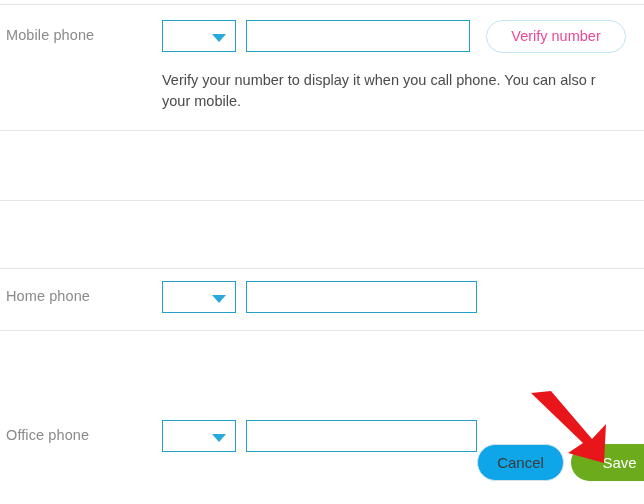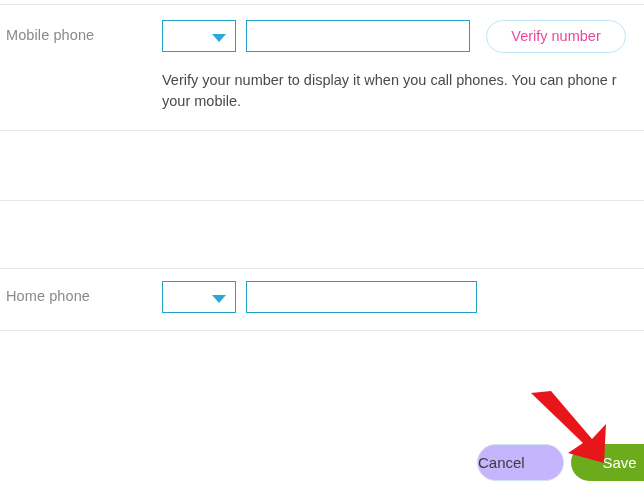--- a/index.html
+++ b/index.html
@@ -110,26 +110,26 @@
 
   
   .cancel-btn {
     position: absolute;
     left: 477px;
     top: 444px;
     width: 87px;
     height: 37px;
     border: 1px solid #d2e3ee;
     border-radius: 19px;
-    background: #c4b5fd;
+    background: #0ea5e9;
     color: #3b3b3b;
     font-size: 15px;
     font-family: "Liberation Sans", sans-serif;
     line-height: 35px;
-    text-align: left;
+    text-align: center;
     box-sizing: border-box;
   }
   .save-btn {
     position: absolute;
     left: 571px;
     top: 444px;
     width: 97px;
     height: 37px;
     border: none;
     border-radius: 19px;
@@ -164,39 +164,48 @@
 
     <div class="cc-select" style="top:20px;">
       <span class="cc-arrow"></span>
     </div>
 
     <div class="phone-input wide" style="top:20px;"></div>
 
     <div class="verify-btn" style="top:20px;">Verify number</div>
 
     <div class="help-text" style="top:70px;">
-      <span>Verify your number to display it when you call phones. You can phone r</span>
+      <span>Verify your number to display it when you call phone. You can also r</span>
       <span class="l2">your mobile.</span>
     </div>
   </div>
 
   <div class="divider" style="top:130px;"></div>
 
   <div class="row" style="top:130px;height:70px;text-align:right;">
     <div class="row-label" style="top:158px;">Home phone</div>
 
     <div class="cc-select" style="top:151px;">
       <span class="cc-arrow"></span>
     </div>
 
     <div class="phone-input narrow" style="top:151px;"></div>
   </div>
 
   <div class="divider" style="top:200px;"></div>
 
+  <div class="row" style="top:200px;height:68px;">
+    <div class="row-label" style="top:227px;">Office phone</div>
+
+    <div class="cc-select" style="top:220px;">
+      <span class="cc-arrow"></span>
+    </div>
+
+    <div class="phone-input narrow" style="top:220px;"></div>
+  </div>
 
   <div class="divider" style="top:268px;"></div>
 
   <div class="row" style="top:268px;height:62px;">
     
 
     
   </div>
 
   <div class="divider" style="top:330px;"></div>

